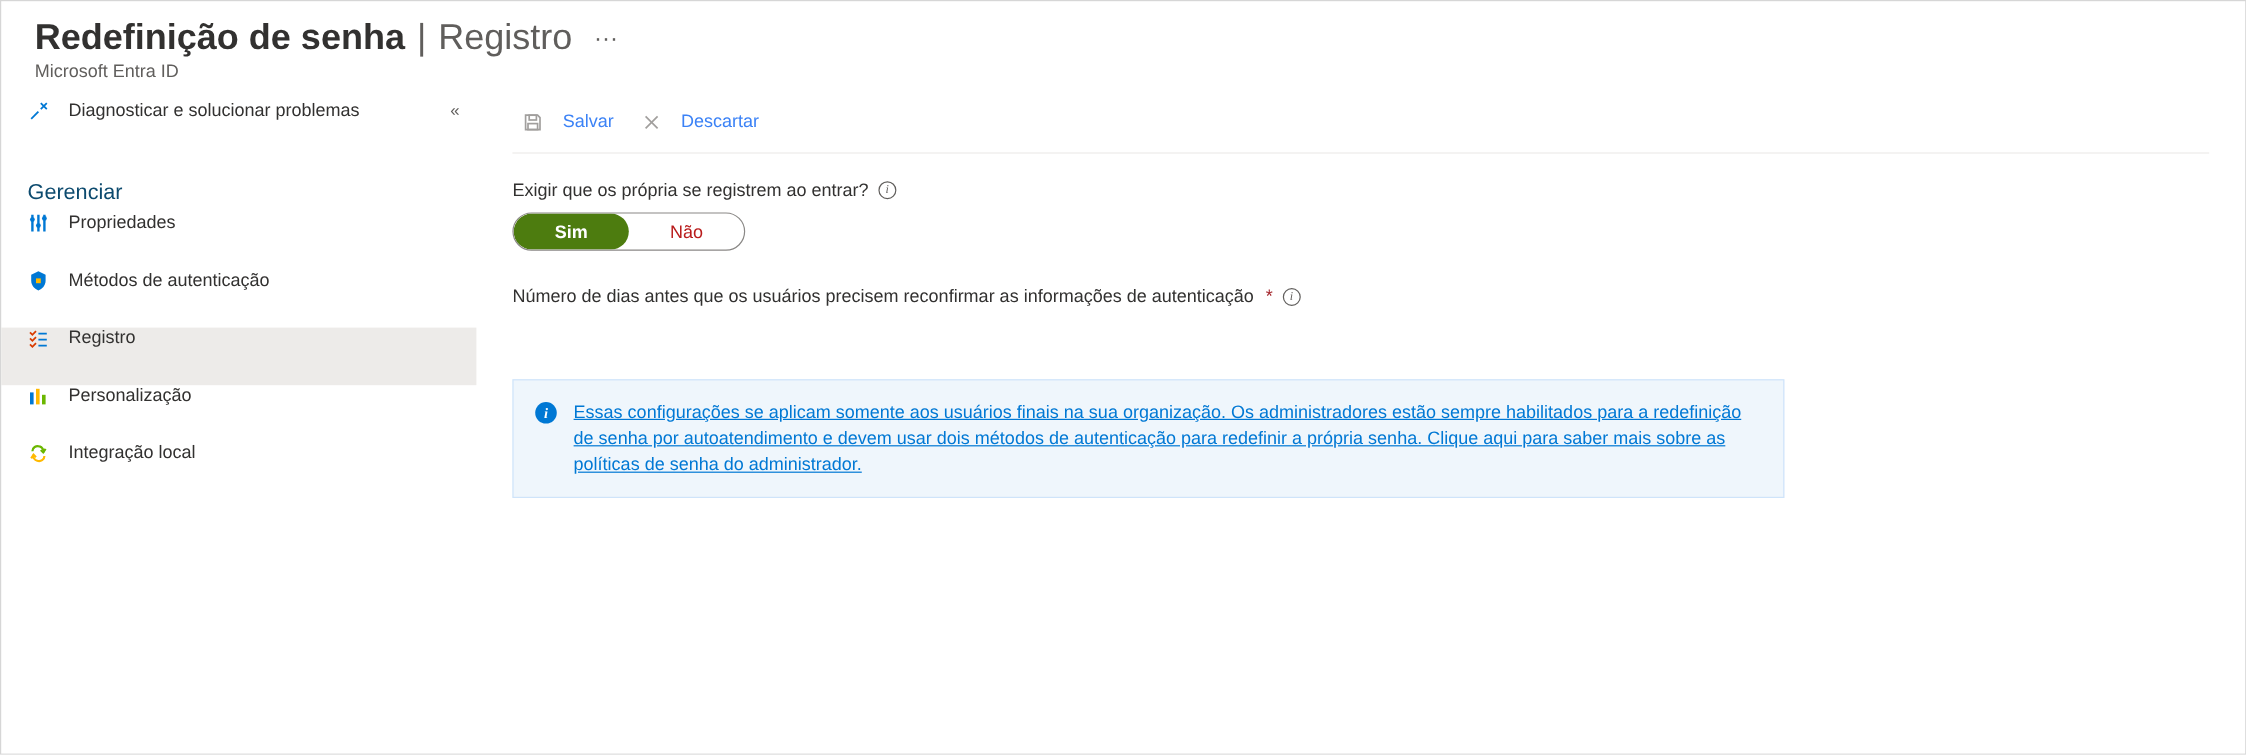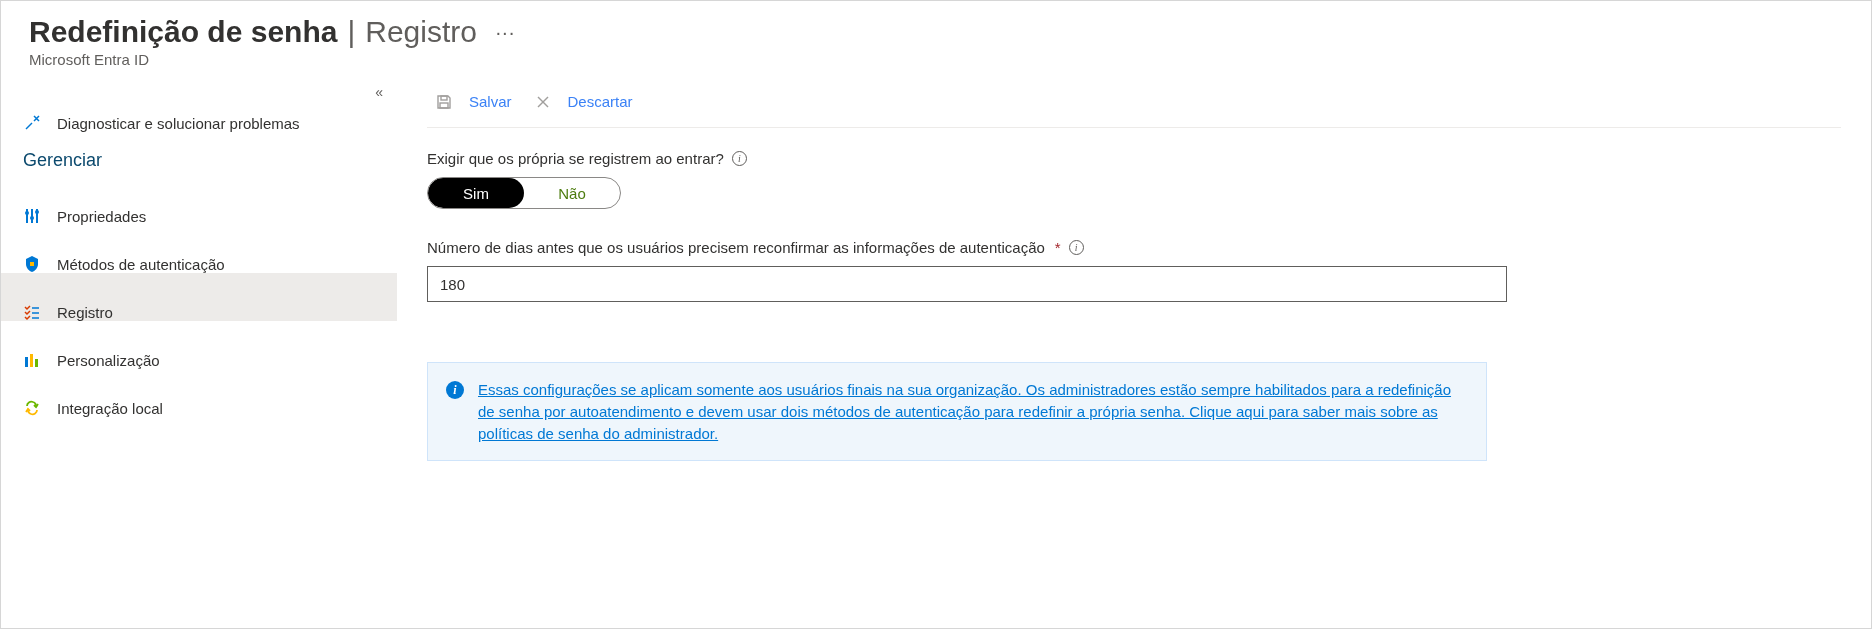--- a/index.html
+++ b/index.html
@@ -56,21 +56,21 @@
   .collapse-caret {
     position: absolute;
     right: 14px;
     top: 8px;
     color: #605e5c;
     cursor: pointer;
     font-size: 14px;
   }
   .nav-item {
     display: flex;
-    align-items: flex-end;
+    align-items: flex-start;
     height: 48px;
     padding: 0 22px;
     cursor: pointer;
     font-size: 15px;
     color: #323130;
     gap: 16px;
   }
   .nav-item.selected { background: #edebe9; }
   .nav-section {
     padding: 18px 22px 6px 22px;
@@ -142,26 +142,27 @@
   }
   .pill-option {
     width: 96px;
     display: flex;
     align-items: center;
     justify-content: center;
     font-size: 15px;
     cursor: pointer;
   }
   .pill-option.active {
-    background: #000000;
+    background: #4d7c0f;
     color: #fff;
     border-radius: 22px;
+    font-weight: bold;
   }
   .pill-option:not(.active) {
-    color: #4d7c0f;
+    color: #b91c1c;
   }
   .required-star { color: #a4262c; margin-left: 2px; }
   .text-input {
     width: 100%;
     height: 36px;
     border: 1px solid #605e5c;
     padding: 0 12px;
     font-size: 15px;
     font-family: inherit;
     color: #323130;
@@ -322,21 +323,20 @@
           <div class="pill-option active">Sim</div>
           <div class="pill-option">Não</div>
         </div>
 
         <div class="mt-block">
           <div class="form-label">
             <span>Número de dias antes que os usuários precisem reconfirmar as informações de autenticação</span>
             <span class="required-star">*</span>
             <span class="info-icon">i</span>
           </div>
-          <input class="text-input" value="180" style="">
         </div>
 
         <div class="info-banner">
           <div class="banner-icon">i</div>
           <a class="banner-text">Essas configurações se aplicam somente aos usuários finais na sua organização. Os administradores estão sempre habilitados para a redefinição de senha por autoatendimento e devem usar dois métodos de autenticação para redefinir a própria senha. Clique aqui para saber mais sobre as políticas de senha do administrador.</a>
         </div>
       </div>
     </div>
   </div>
 </div>

